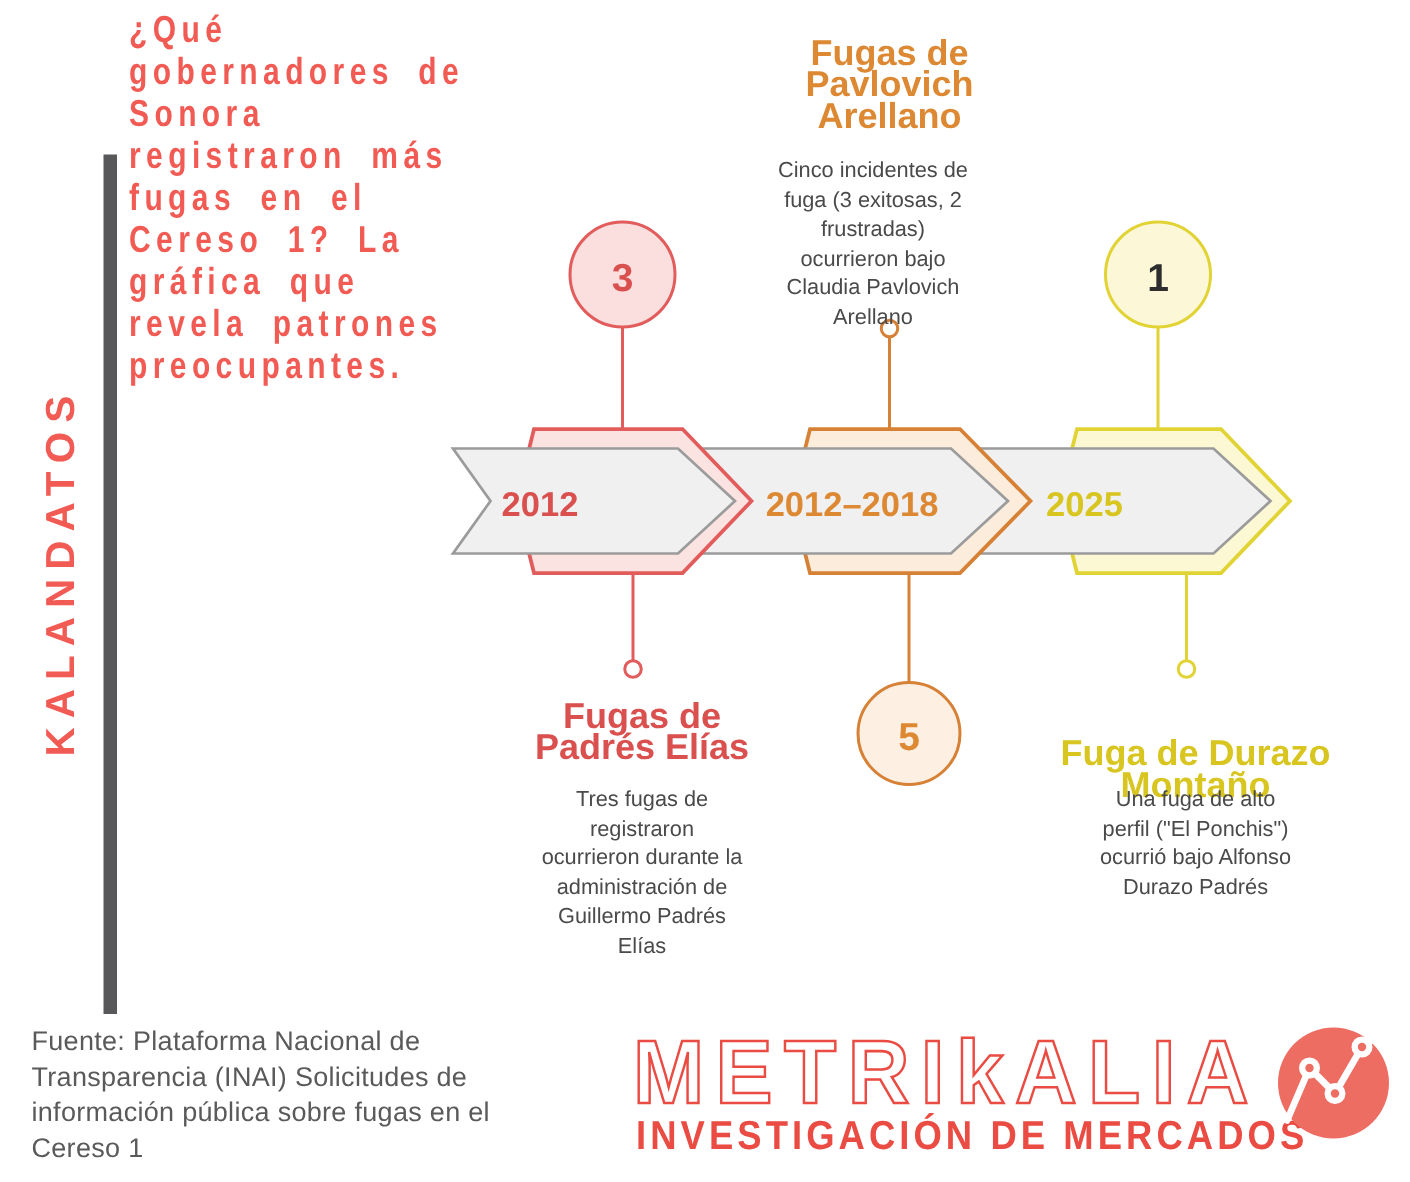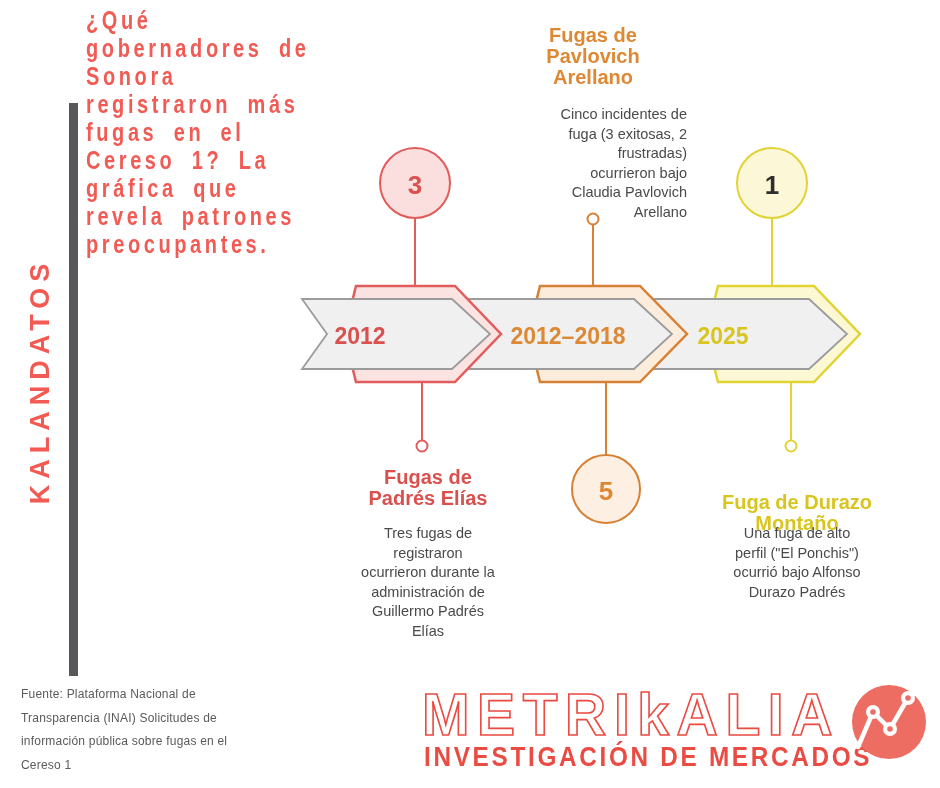--- a/index.html
+++ b/index.html
@@ -19,35 +19,35 @@
   .headline{
     left:86px;top:6px;width:430px;
     font-size:25px;font-weight:bold;line-height:28px;
     letter-spacing:4.5px;word-spacing:9px;color:var(--brand-red);
     white-space:pre-line;transform:scaleX(0.8);transform-origin:left top;
   }
   
   .diagram{left:0;top:0;}
   
   .block{white-space:pre-line;text-align:center;}
-  .hdr{font-size:20px;font-weight:bold;line-height:21px;}
+  .hdr{font-size:24px;font-weight:bold;line-height:21px;}
   .desc{font-size:14.5px;line-height:19.5px;color:var(--body-text);}
   .c-red{color:var(--red-text);}
   .c-orange{color:var(--orange-text);}
   .c-yellow{color:var(--yellow-text);}
   .hdr-pavlovich{left:493px;top:25px;width:200px;}
-  .desc-pavlovich{left:507px;top:105px;width:180px;text-align:right;}
+  .desc-pavlovich{left:492px;top:105px;width:180px;}
   .hdr-padres{left:328px;top:467px;width:200px;}
   .desc-padres{left:338px;top:524px;width:180px;}
   .hdr-durazo{left:697px;top:467px;width:200px;margin-top:25px;}
   .desc-durazo{left:707px;top:524px;width:180px;}
   
   .source{
     left:21px;top:683px;width:360px;
-    font-size:12px;line-height:23.5px;color:var(--source-text);
+    font-size:18px;line-height:23.5px;color:var(--source-text);
     letter-spacing:0.2px;white-space:pre-line;
   }
   
   .logo-name{
     left:422px;top:684px;width:470px;height:62px;
     font-size:60px;font-weight:bold;letter-spacing:8px;line-height:62px;
     color:transparent;-webkit-text-stroke:1.7px var(--logo-red);
     transform:scaleX(0.95);transform-origin:left top;white-space:nowrap;
   }
   .logo-tagline{

